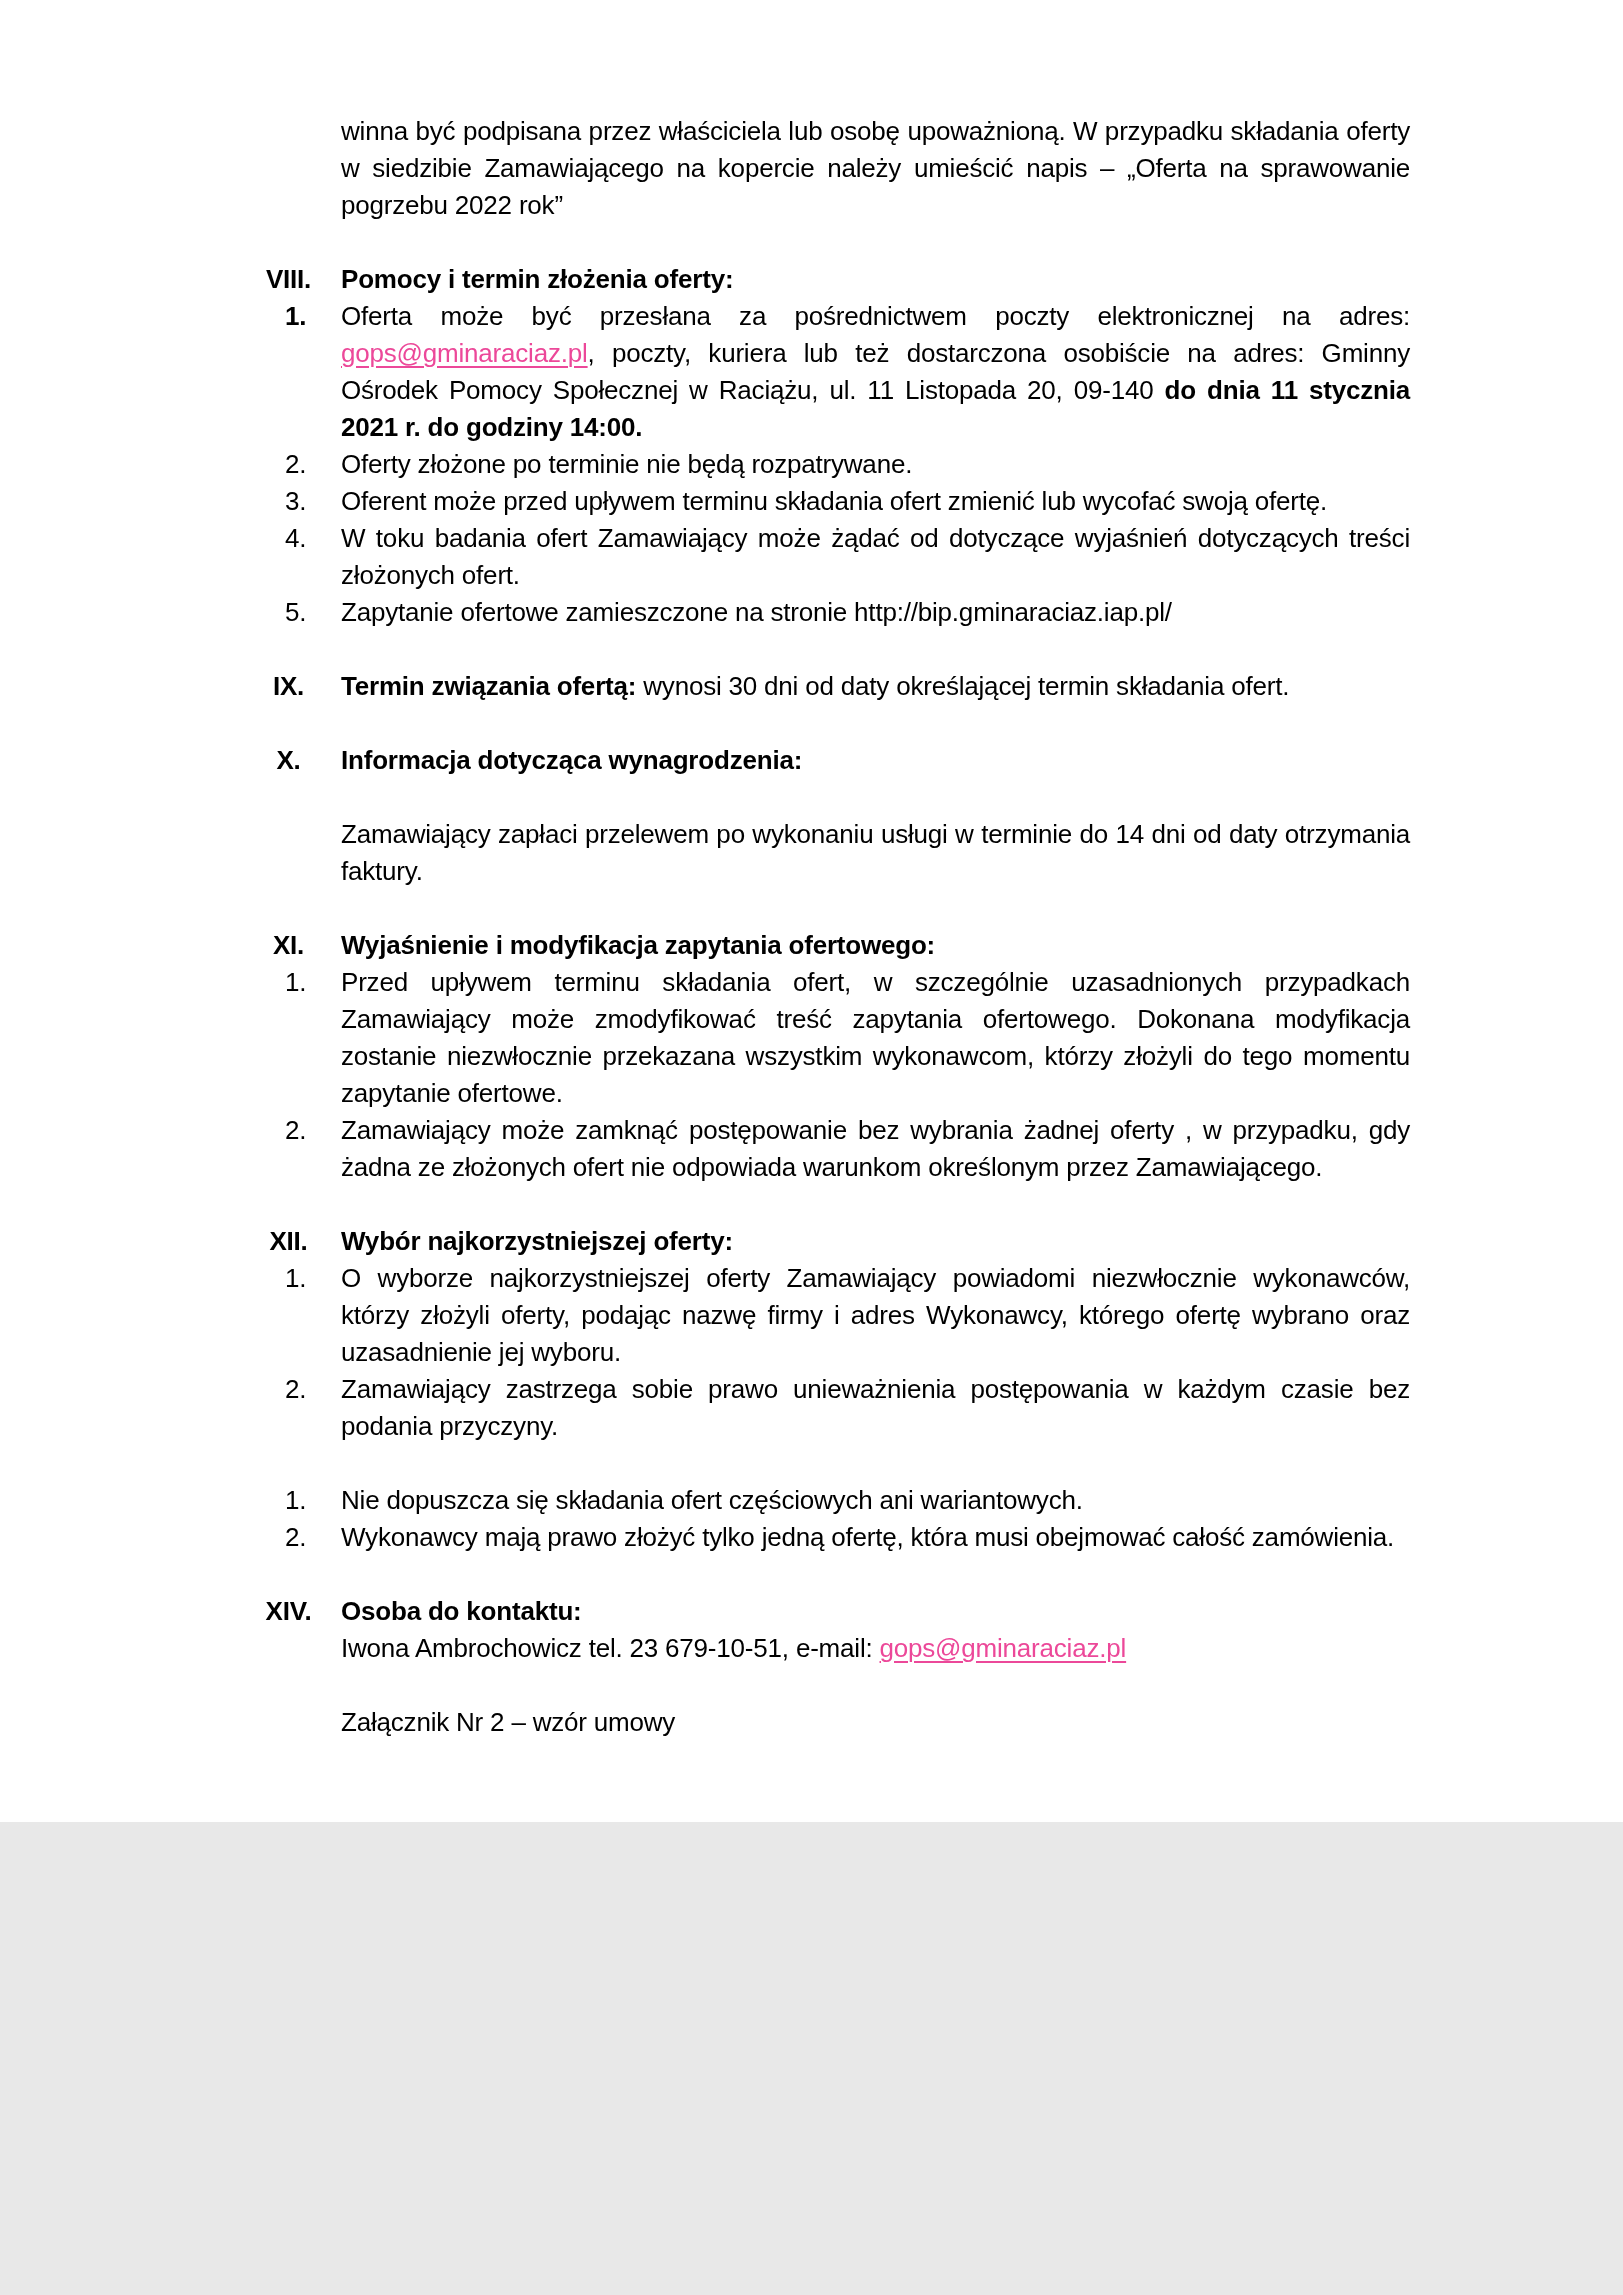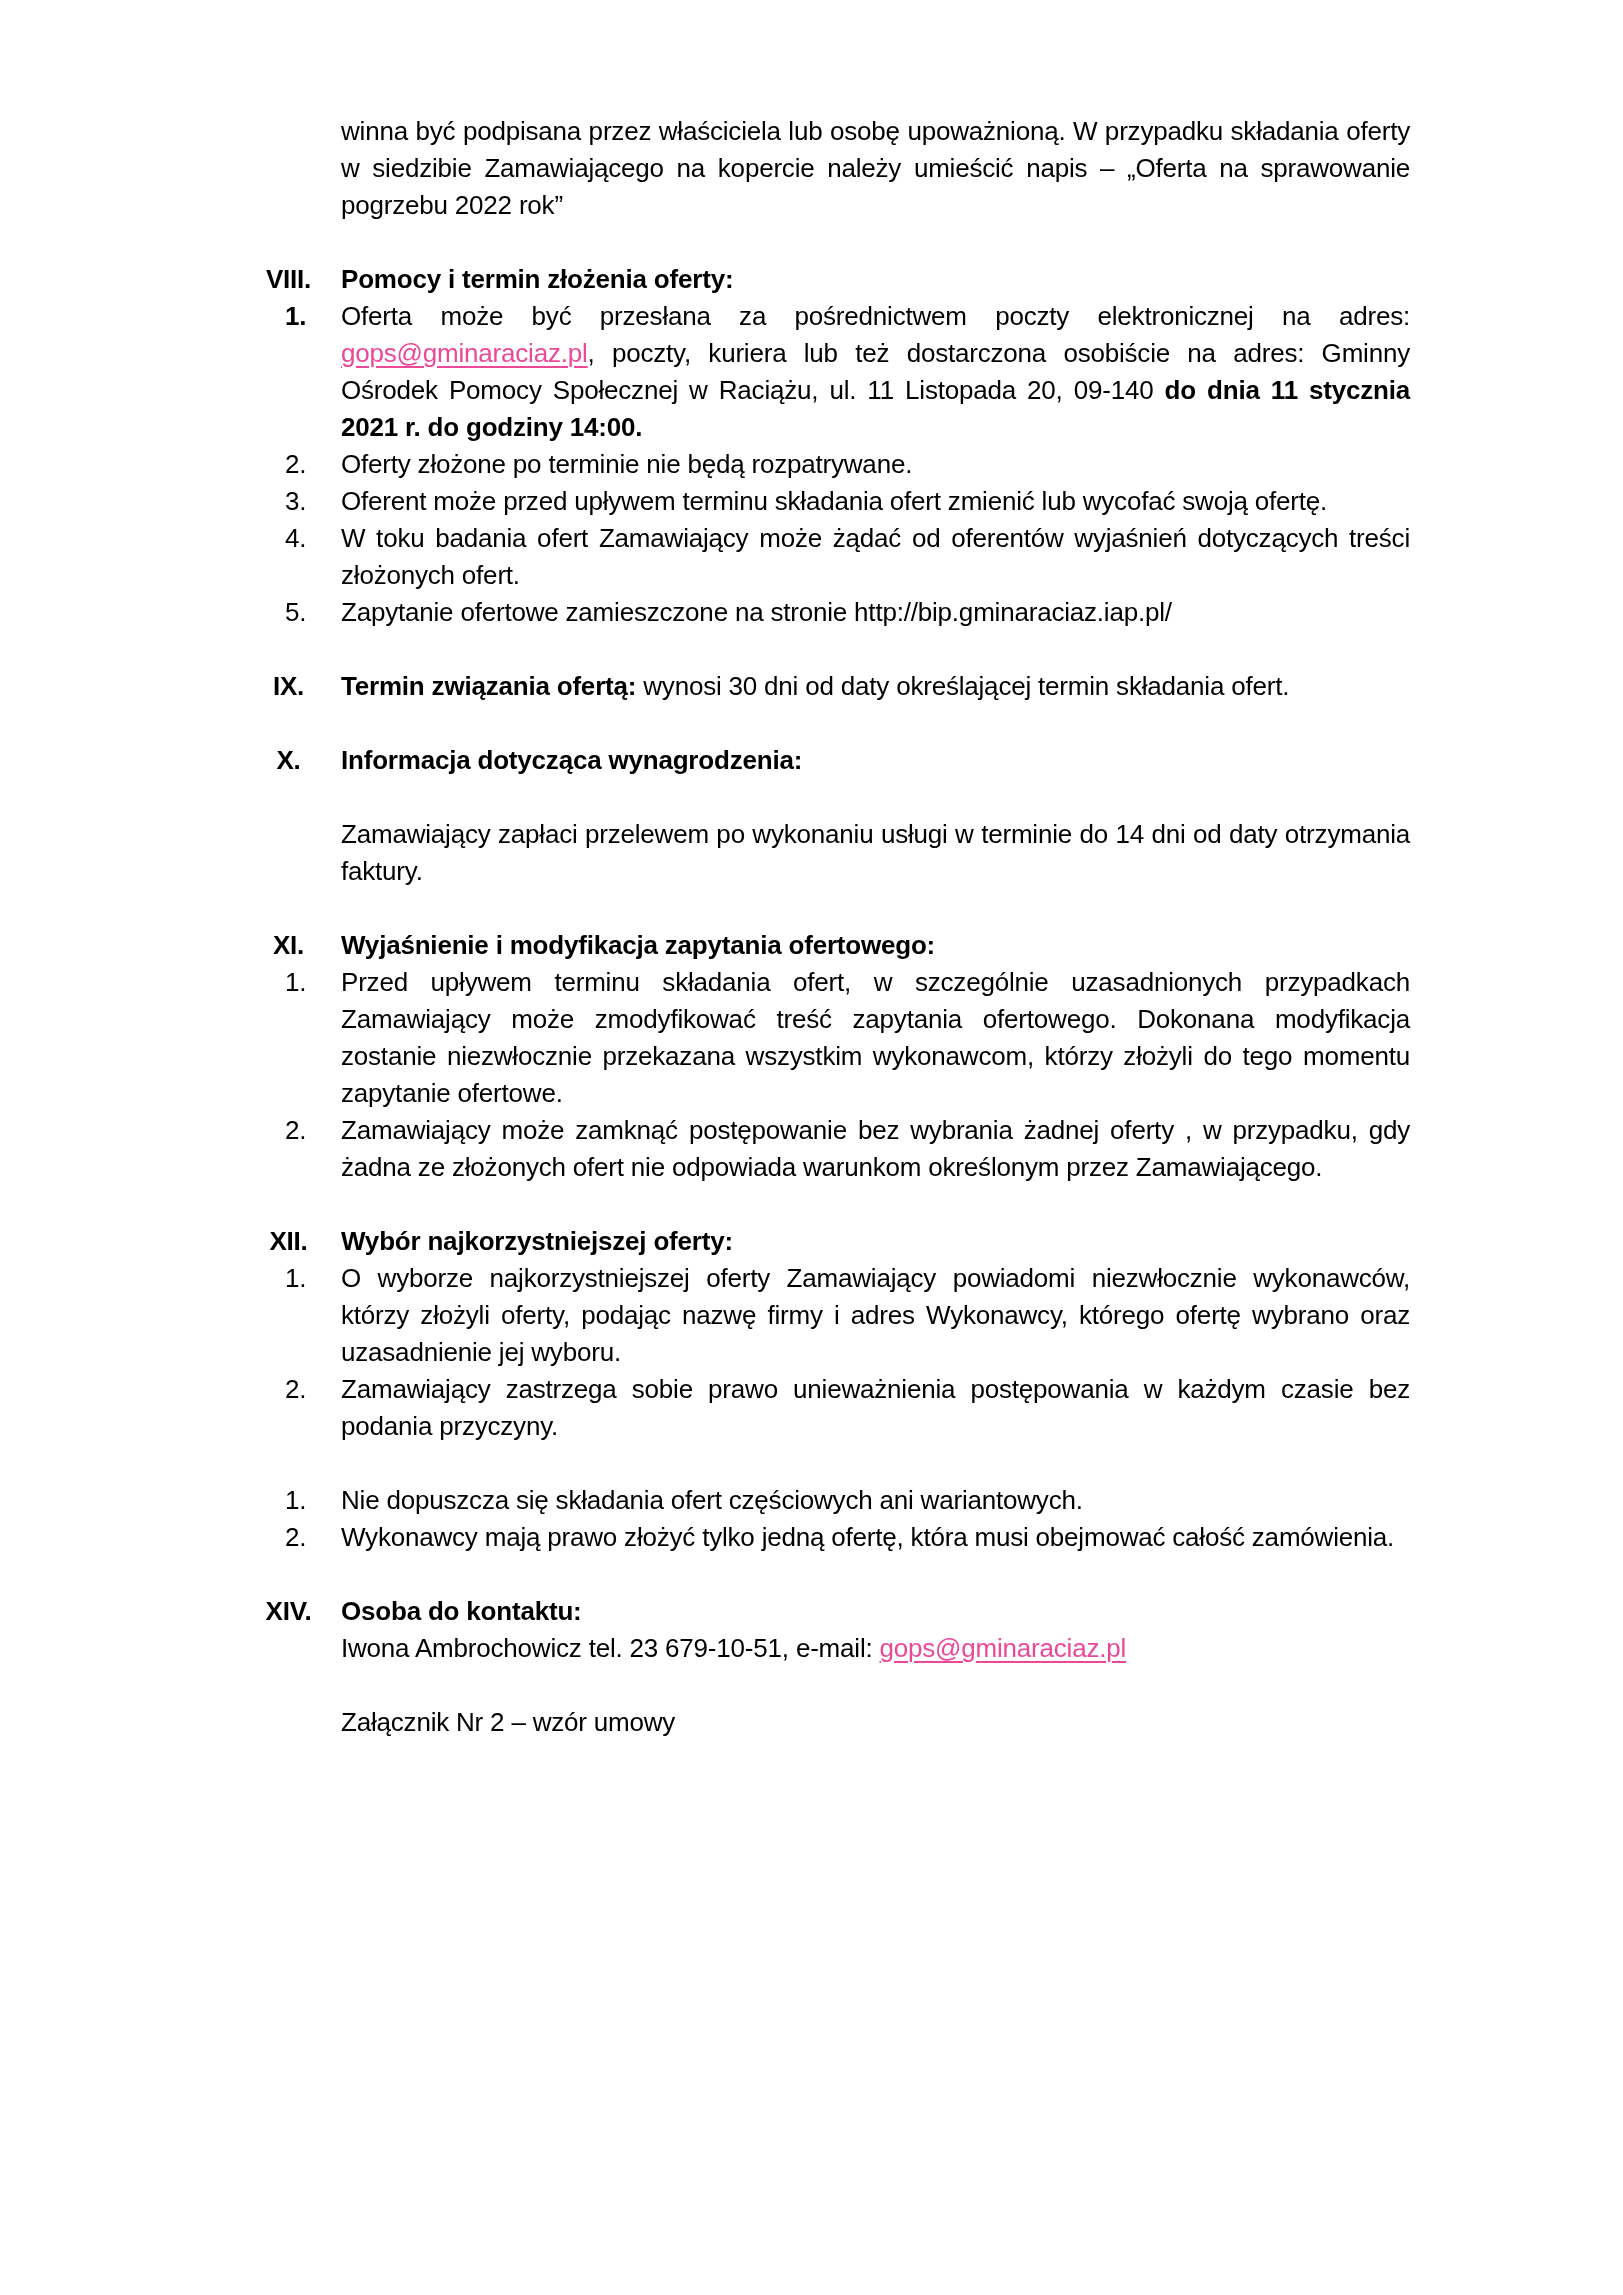--- a/index.html
+++ b/index.html
@@ -1,19 +1,19 @@
 <!DOCTYPE html>
 <html lang="pl" style="font-size:10.5px"><head>
 <meta charset="utf-8">
 <style>
   html, body { margin: 0; padding: 0; background: #e8e8e8; }
   .page {
     position: relative;
     width: 1623px;
-    height: 2295px;
+    height: 1822px;
     margin: 0 auto;
     background: #ffffff;
     box-sizing: border-box;
     padding: 113px 213px 0 236px;
     font-family: "Liberation Sans", "DejaVu Sans", sans-serif;
     font-size: 26px;
     line-height: 37px;
     letter-spacing: -0.2px;
     color: #000000;
   }
@@ -60,21 +60,21 @@
   <div class="row">
     <div class="marker num">2.</div>
     <div class="content justify">Oferty złożone po terminie nie będą rozpatrywane.</div>
   </div>
   <div class="row">
     <div class="marker num">3.</div>
     <div class="content justify">Oferent może przed upływem terminu składania ofert zmienić lub wycofać swoją ofertę.</div>
   </div>
   <div class="row">
     <div class="marker num">4.</div>
-    <div class="content justify">W toku badania ofert Zamawiający może żądać od oferentów wyjaśnień dotyczących treści złożonych ofert.</div>
+    <div class="content justify">W toku badania ofert Zamawiający może żądać od dotyczące wyjaśnień dotyczących treści złożonych ofert.</div>
   </div>
   <div class="row">
     <div class="marker num">5.</div>
     <div class="content">Zapytanie ofertowe zamieszczone na stronie http://bip.gminaraciaz.iap.pl/</div>
   </div>
 
   <div class="gap"></div>
 
   <div class="row">
     <div class="marker bold">IX.</div>

